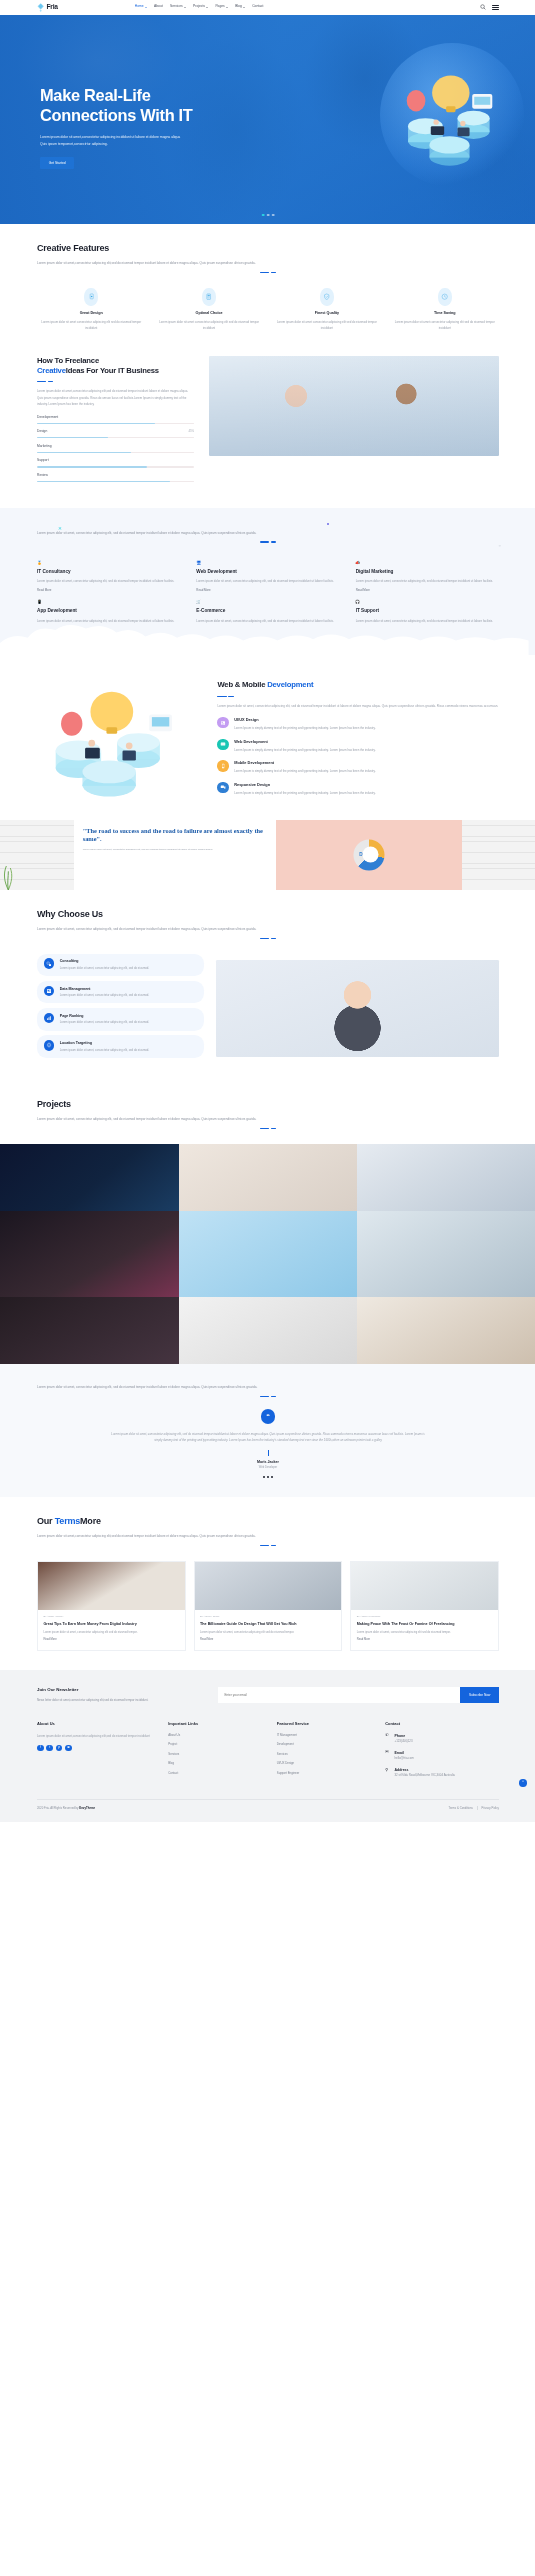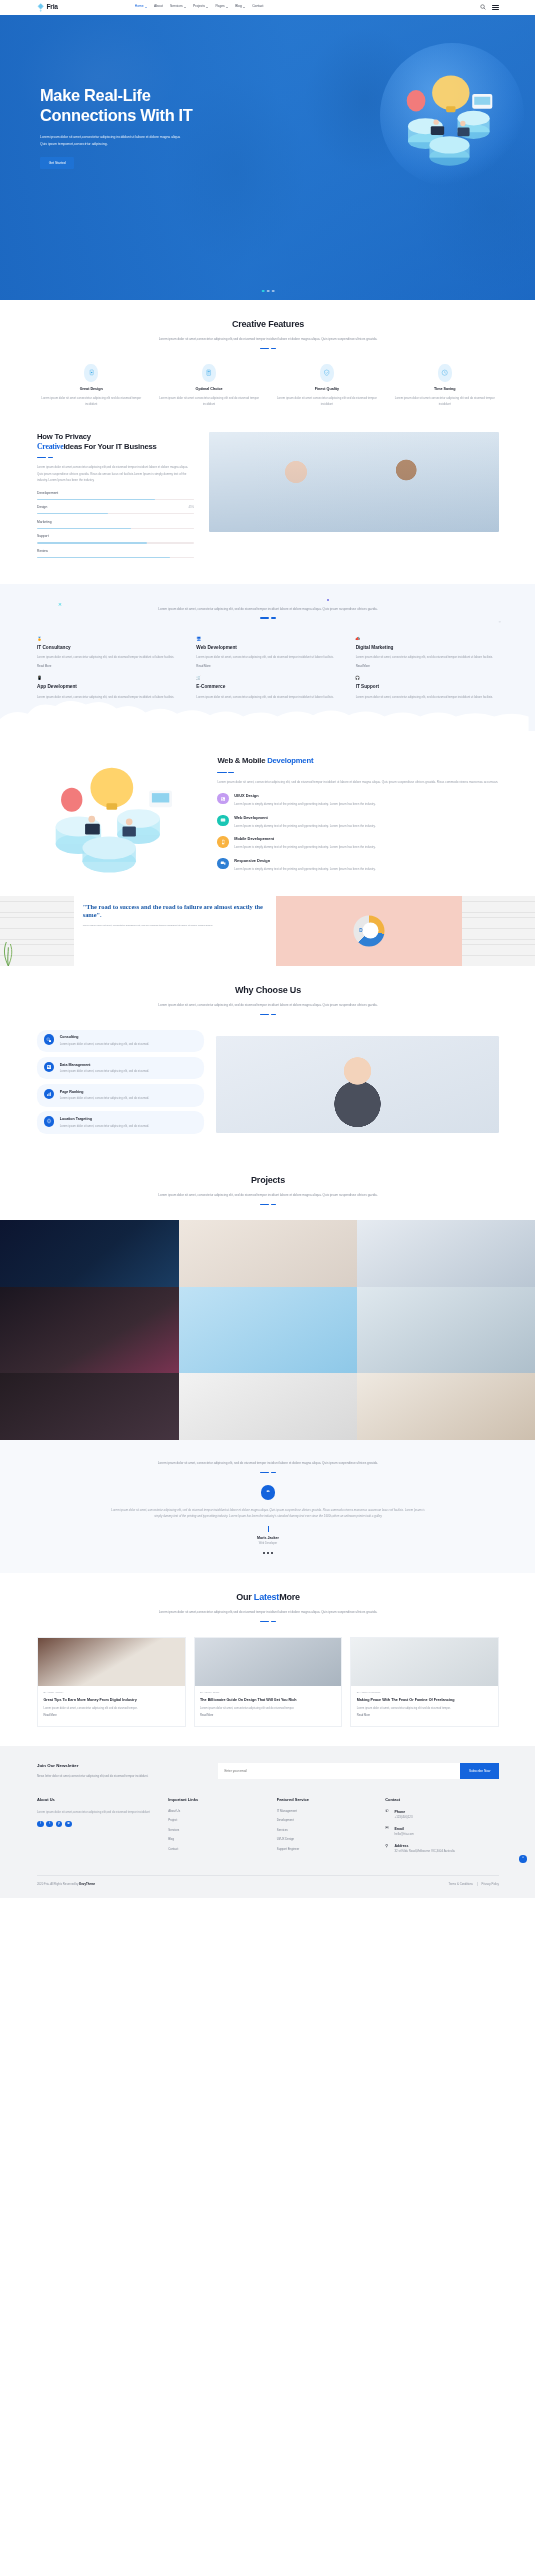--- a/index.html
+++ b/index.html
@@ -26,21 +26,21 @@
   }
   .nav-item.active { color:#1464dd; }
   .caret { width:0;height:0;border-left:1.1px solid transparent;border-right:1.1px solid transparent;border-top:1.3px solid currentColor; opacity:.8;}
   .hd-right { margin-left:auto; display:flex; align-items:center; gap:6px; }
   .ic-search { width:6px;height:6px; }
   .ic-burger { display:flex;flex-direction:column;gap:1.3px;cursor:pointer; }
   .ic-burger i { display:block;width:7.4px;height:0.9px;background:#1b1f2b;border-radius:0.7px; }
 
   
   .hero {
-    height:285px; position:relative; overflow:hidden;
+    height:209px; position:relative; overflow:hidden;
     background:linear-gradient(110deg,#2f7fd4 0%,#3a87d8 45%,#1f6fc9 100%);
   }
   .hero-photo {
     position:absolute; inset:0;
     background:
       radial-gradient(ellipse 134px 100px at 18% 22%, rgba(255,255,255,.22), transparent 60%),
       radial-gradient(ellipse 107px 147px at 44% 55%, rgba(10,60,120,.30), transparent 65%),
       radial-gradient(ellipse 100px 121px at 68% 30%, rgba(12,55,110,.38), transparent 60%),
       radial-gradient(ellipse 134px 134px at 92% 68%, rgba(20,80,150,.30), transparent 60%),
       linear-gradient(160deg,#3d8ad9,#1a62bd);
@@ -63,21 +63,21 @@
   .btn-primary {
     display:inline-block; margin-top:8.7px; background:#1e72d4; color:#fff;
     font-size:3.3px; padding:4px 8.7px; border:0; border-radius:1.3px; cursor:pointer;
   }
   .hero-dots { position:absolute; left:50%; transform:translateX(-50%); bottom:7.4px; display:flex; gap:2.3px; z-index:5; }
   .hero-dots i { width:2.7px;height:2.7px;border-radius:50%;background:rgba(255,255,255,.55); display:block;}
   .hero-dots i.on { background:#2ad2e0; }
 
   
   .sec { padding:17.4px 37px; }
-  .sec-head { text-align:center; }
+  .sec-head { text-align:left; }
   .sec-title { font-size:9px; font-weight:700; color:#1b1f2b; letter-spacing:-0.2px; }
   .sec-title .hl { color:#1464dd; }
   .sec-desc { font-size:3.1px; color:#8b919d; line-height:2.25; margin-top:3.3px; }
   .divider { display:flex; justify-content:center; gap:1.7px; margin-top:4.7px; }
   .divider i { display:block; height:1.1px; background:#1464dd; border-radius:1.3px; }
   .divider i:first-child { width:9.4px; }
   .divider i:last-child { width:5.4px; }
   .divider.left { justify-content:flex-start; }
 
   
@@ -87,21 +87,21 @@
     width:14px;height:18px;margin:0 auto 4.7px; border-radius:46%;
     background:#e2f2fd; display:flex;align-items:center;justify-content:center;
   }
   .feat-t { font-size:3.7px; font-weight:700; color:#1b1f2b; }
   .feat-d { font-size:2.9px; color:#9aa0ab; margin-top:2.7px; line-height:2.1; }
 
   
   .ci { display:flex; gap:14.7px; padding:6.7px 37px 20px; align-items:flex-start; }
   .ci-left { width:157px; }
   .ci-title { font-size:7.7px; font-weight:700; color:#1b1f2b; line-height:1.35; letter-spacing:-0.2px; }
-  .ci-title .hl { color:#1464dd;font-family:Liberation Serif, serif; }
+  .ci-title .hl { color:#1464dd; }
   .ci-p { font-size:2.9px; color:#9aa0ab; line-height:2.2; margin-top:6px; }
   .bars { margin-top:7.4px; }
   .bar-row { margin-bottom:5.4px; }
   .bar-top { display:flex; justify-content:space-between; align-items:baseline; }
   .bar-lab { font-size:3.3px; color:#4a5160; }
   .bar-pct { font-size:2.8px; color:#a8aeb8; }
   .bar-track { height:1.1px; background:#f0e9ea; border-radius:1.3px; margin-top:2.3px; overflow:hidden; }
   .bar-fill { height:100%; background:#a8d6ef; border-radius:1.3px; }
   .ci-img {
     flex:1; height:100px; border-radius:1.3px;
@@ -391,21 +391,21 @@
           </div>
         <div class="feat-t">Time Saving</div>
         <div class="feat-d">Lorem ipsum dolor sit amet consectetur adipiscing elit sed do eiusmod tempor incididunt</div>
       </div>
     </div>
   </section>
 
   <section class="ci">
     <div class="ci-left">
       <h2 class="ci-title">
-        <span>How To Privacy </span><br>
+        <span>How To Freelance </span><br>
         <span class="hl">Creative</span><span>Ideas For Your IT Business</span>
       </h2>
       <div class="divider left">
           <i></i>
           <i></i>
         </div>
       <p class="ci-p">Lorem ipsum dolor sit amet,consectetur adipiscing elit,sed do eiusmod tempor incidiunt labore et dolore magna aliqua. Quis ipsum suspendisse ultrices gravida. Risus do umsan lacus vel facilisis.Lorem Ipsum is simply dummy text of the industry. Lorem Ipsum has been the industry.</p>
       <div class="bars">
         <div class="bar-row">
           <div class="bar-top">
@@ -728,21 +728,21 @@
     <div class="testi-dots">
       <i></i>
       <i></i>
       <i></i>
     </div>
   </section>
 
   <section class="news">
     <div class="sec-head">
       <h2 class="sec-title">
-        <span>Our </span><span class="hl">Latest</span><span>More</span>
+        <span>Our </span><span class="hl">Terms</span><span>More</span>
       </h2>
       <p class="sec-desc">Lorem ipsum dolor sit amet,consectetur adipiscing elit,sed do eiusmod tempor incidiunt labore et dolore magna aliqua. Quis ipsum suspendisse ultrices gravida.</p>
       <div class="divider">
           <i></i>
           <i></i>
         </div>
     </div>
     <div class="news-grid">
       <div class="news-card">
         <div class="news-img" style="background:linear-gradient(150deg,#6d4a3d,#e8e2da 55%);"></div>

